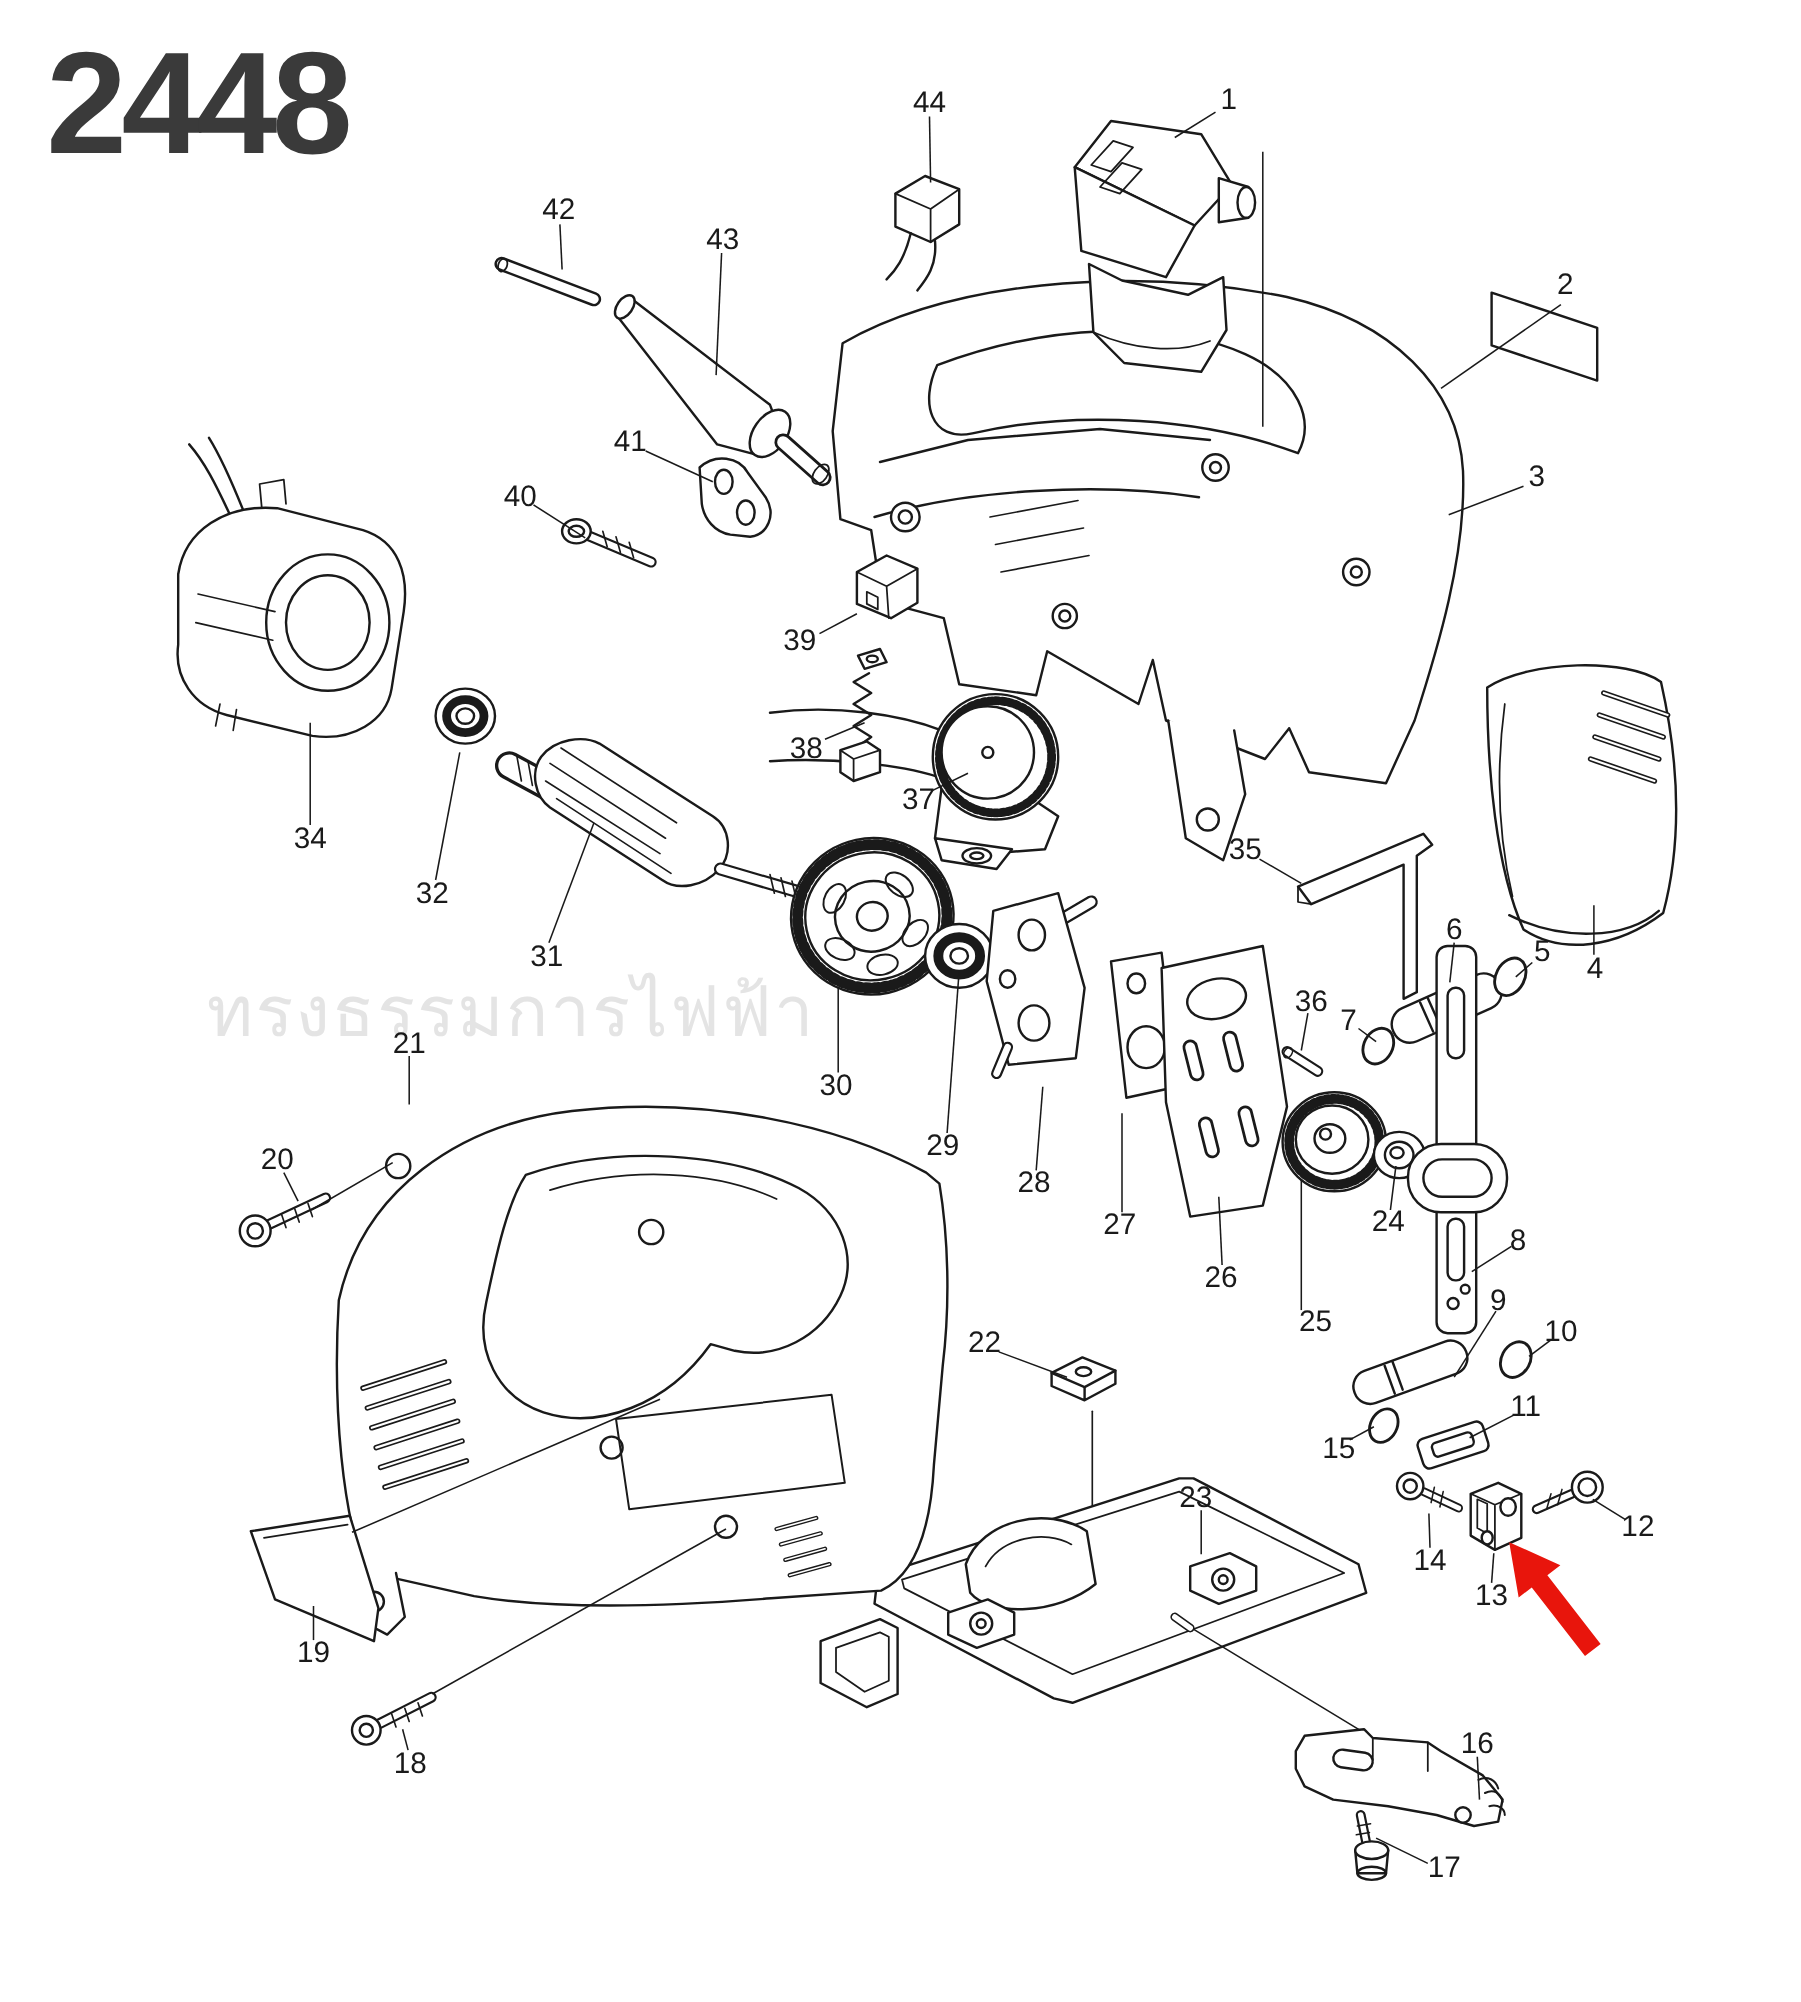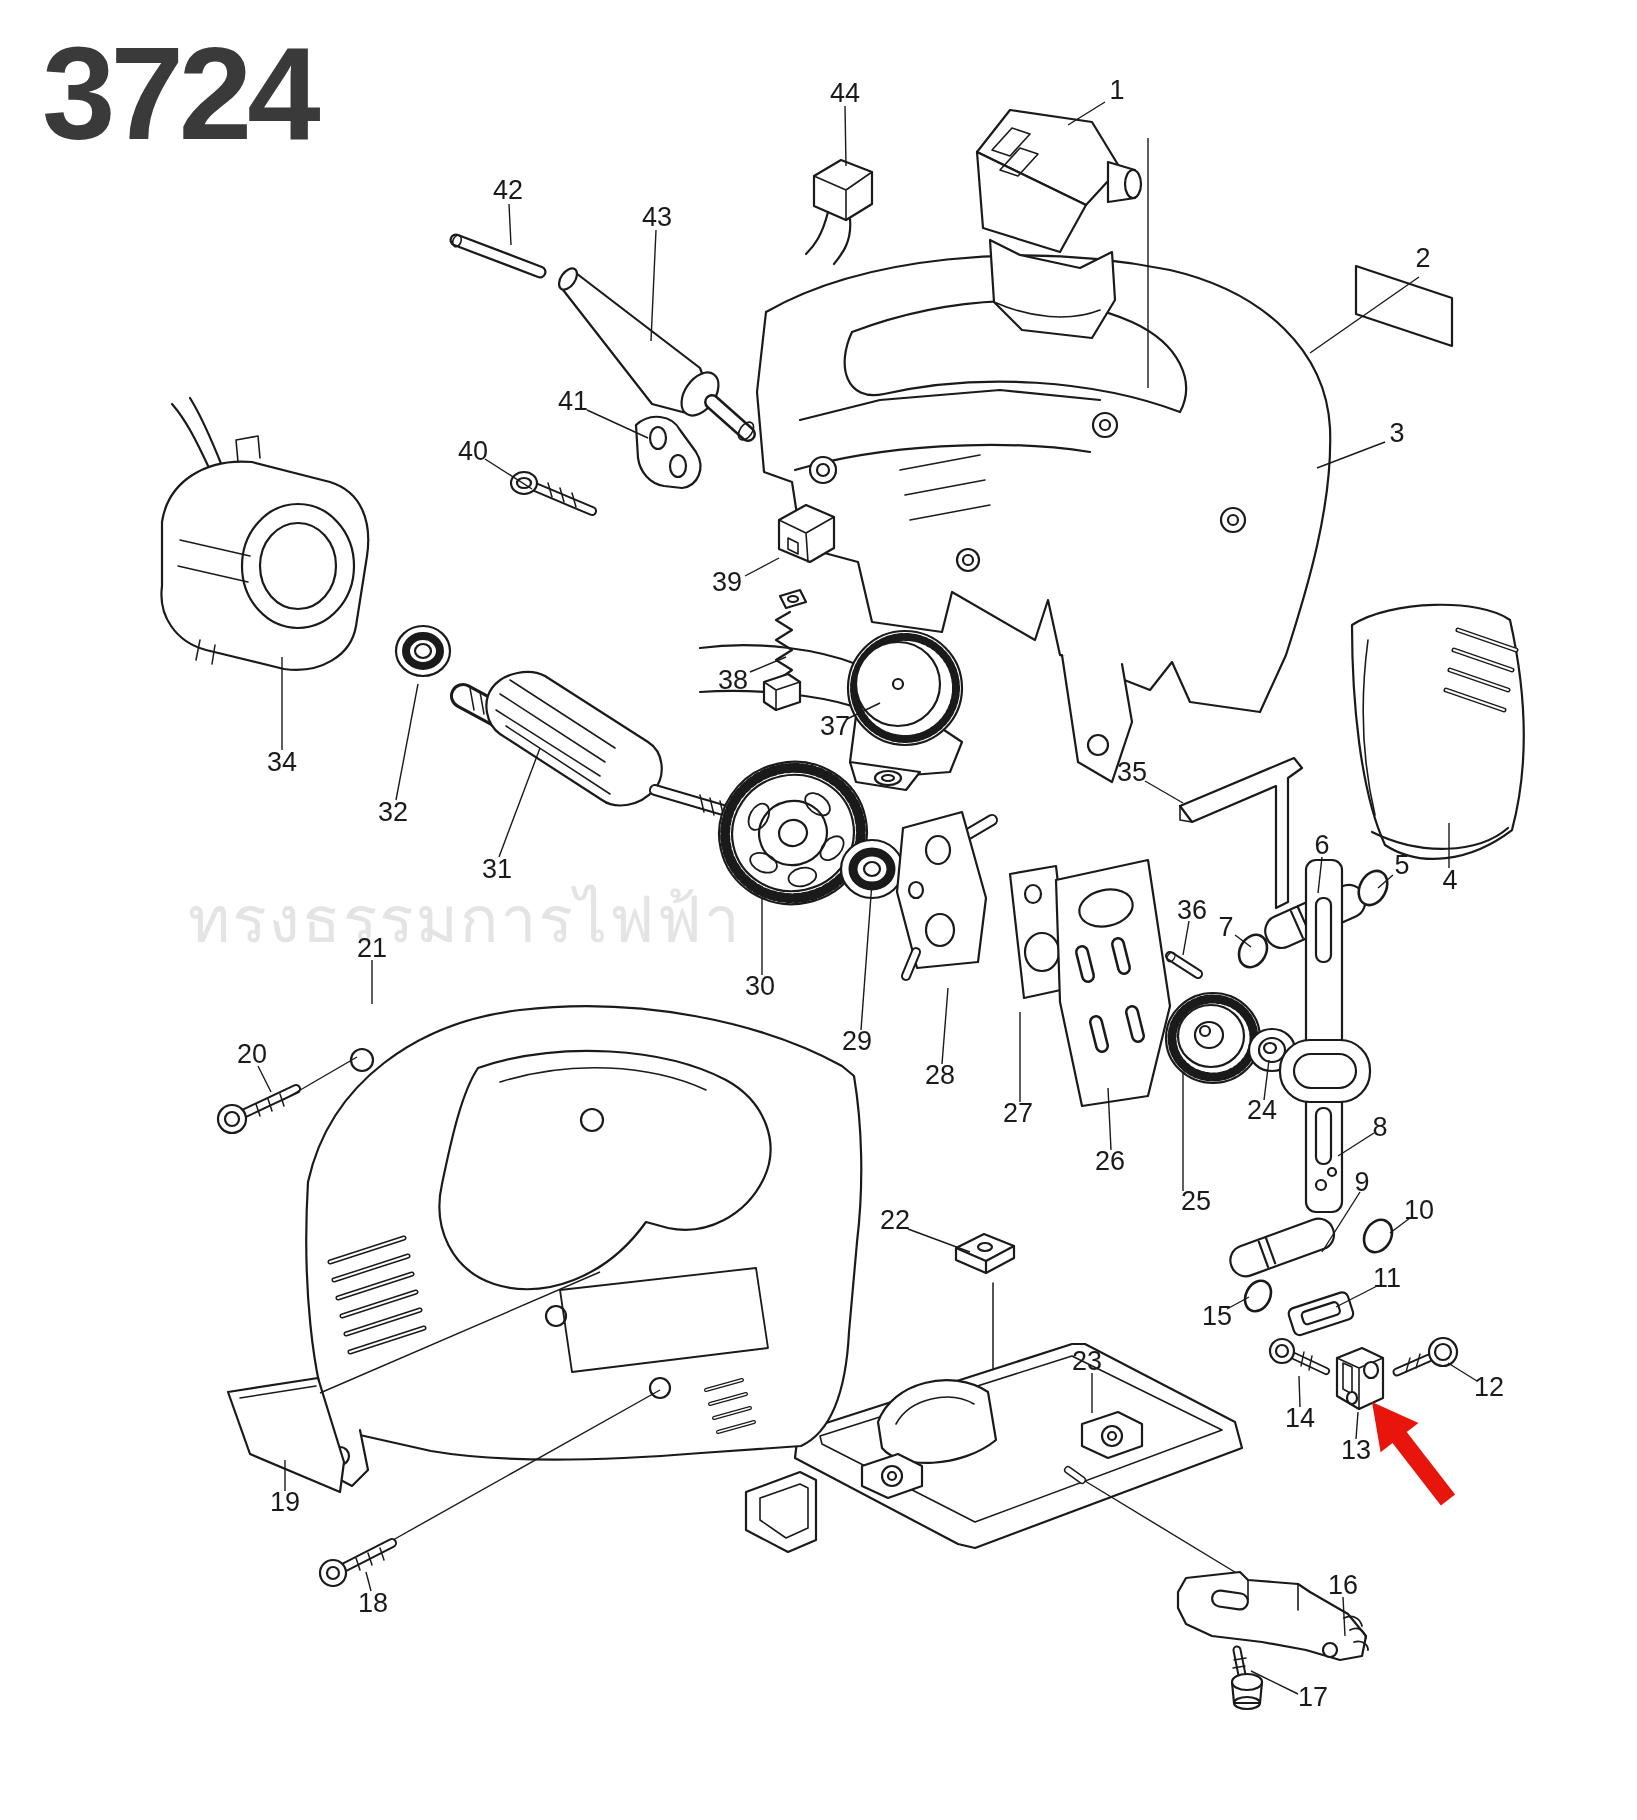--- a/index.html
+++ b/index.html
@@ -12,21 +12,21 @@
   svg.art { position:absolute; left:0; top:0; }
   .plabel { font-family:"Liberation Sans","DejaVu Sans",sans-serif; font-size:27px;
             text-anchor:middle; dominant-baseline:central; }
 </style>
 </head>
 <body>
 
 <div class="stage" style="background: rgb(255, 255, 255);">
 
   <div class="watermark" style="color: rgb(228, 228, 228);">ทรงธรรมการไฟฟ้า</div>
-  <div class="model-title" style="color: rgb(58, 58, 58);">3724</div>
+  <div class="model-title" style="color: rgb(58, 58, 58);">2448</div>
 
   <svg class="art" width="1637" height="1820" viewBox="0 0 1637 1820">
 
     <g id="art-main" fill="#ffffff" stroke="#1a1a1a" stroke-width="2.2" stroke-linejoin="round" stroke-linecap="round">
 
       <g>
         <path d="M766,312 C860,258 1020,240 1170,270 C1265,292 1326,352 1330,428 C1333,505 1307,590 1286,655 L1260,712 L1190,702 L1172,662 L1150,690 L1060,655 L1048,600 L1035,640 L952,592 L942,632 L872,622 L858,562 L802,547 L792,482 L764,472 L757,392 Z"></path>
         <path d="M852,332 C950,295 1062,290 1132,322 C1180,344 1196,382 1180,412 C1095,380 980,372 884,394 C846,402 836,366 852,332 Z"></path>
         <path d="M800,420 L880,400 L1000,390 L1100,400" fill="none"></path>
         <path d="M795,470 C880,445 1000,438 1090,452" fill="none"></path>

